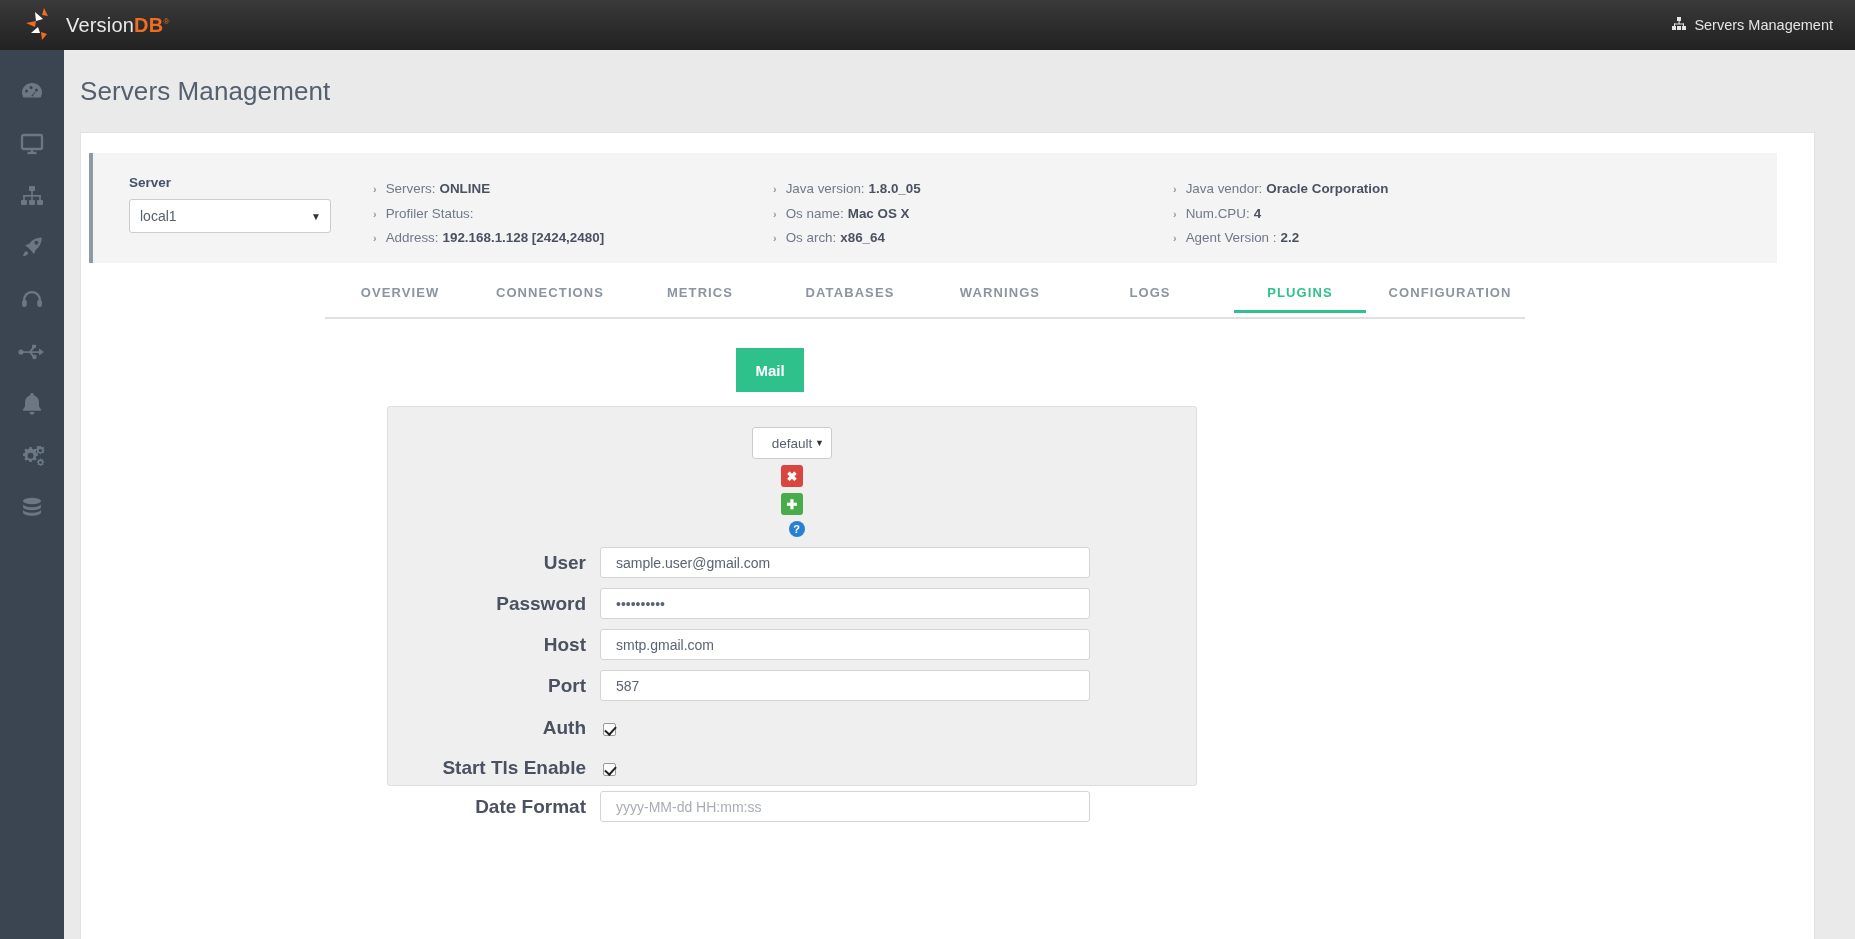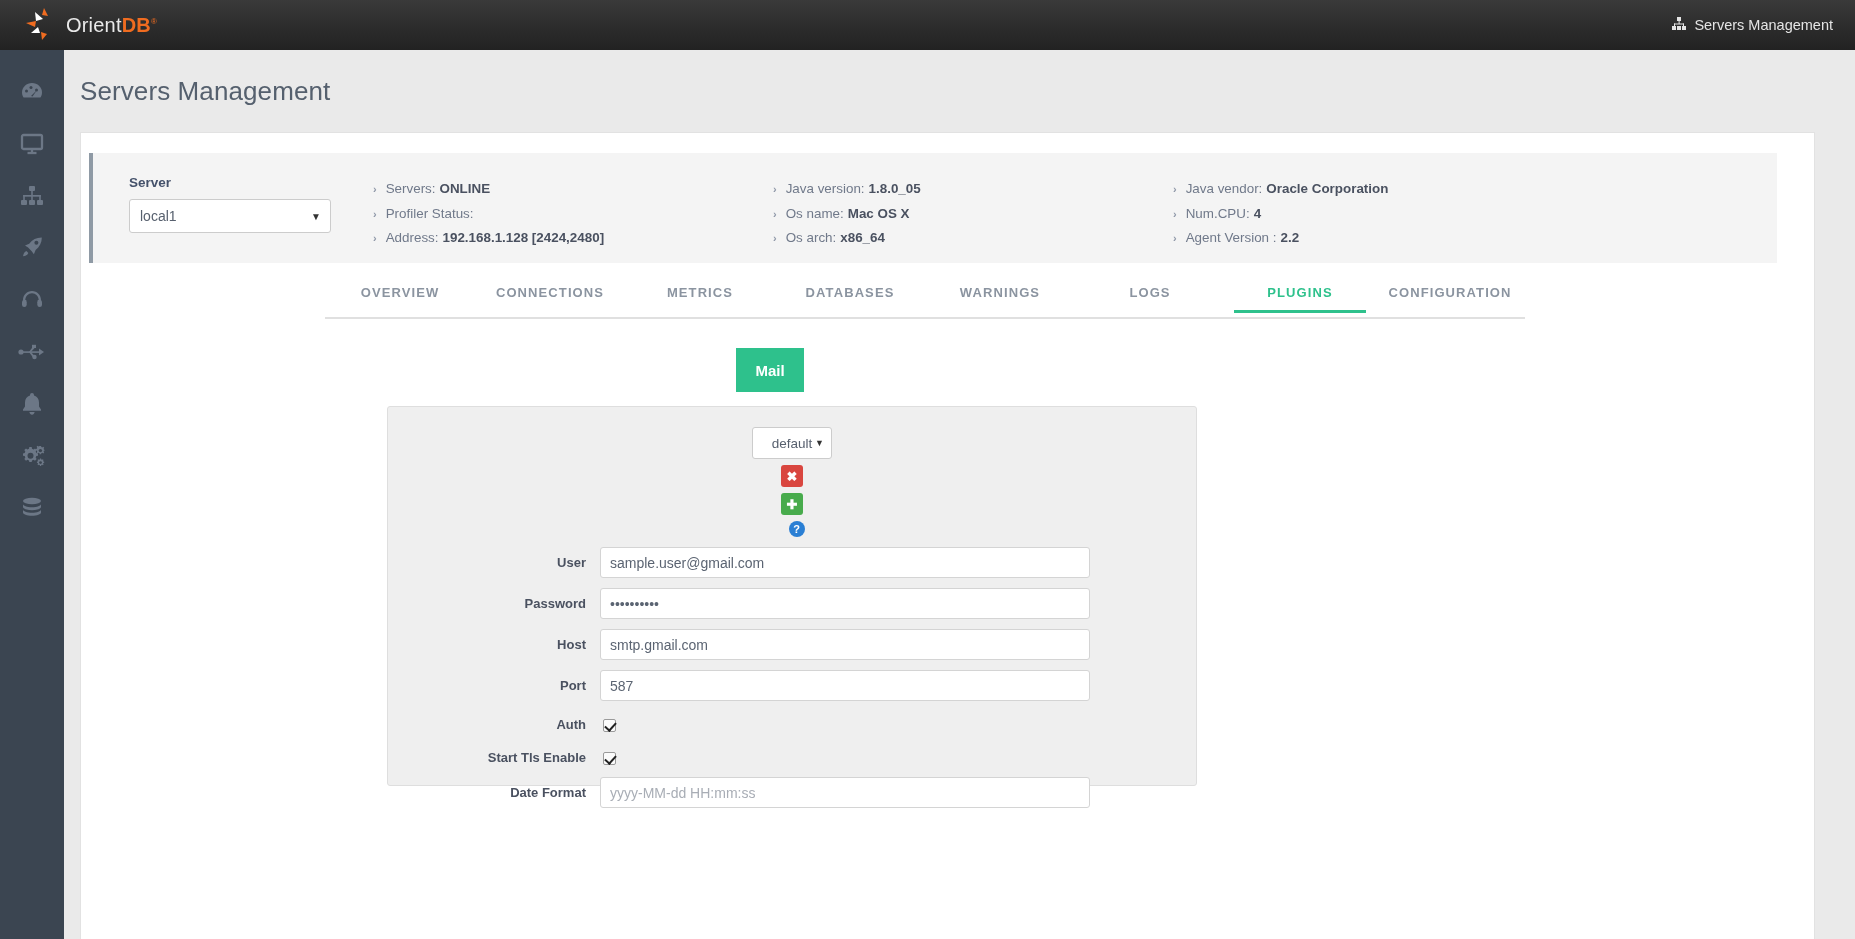--- a/index.html
+++ b/index.html
@@ -181,28 +181,28 @@
     display: flex; align-items: center; justify-content: center;
     margin-left: 9px;
   }
 
   .f-row {
     display: flex; align-items: center;
     margin-top: 10px;
   }
   .f-label {
     width: 212px; text-align: right; padding-right: 14px;
-    font-size: 13px; font-weight: bold; color: #4a5160;
+    font-size: 19px; font-weight: bold; color: #4a5160;
   }
   .f-input {
     width: 490px; height: 31px;
     background: #fff; border: 1px solid #d4d4d4;
     border-radius: 3px;
     font-size: 14px; color: #5b6472;
-    padding: 0 9px; line-height: 29px;
+    padding: 0 15px; line-height: 29px;
     font-family: "Liberation Sans", sans-serif;
     outline: none;
   }
   .f-input::placeholder { color: #a8adb5; }
   .f-check {
     width: 13px; height: 13px;
     background: #fbfbfb; border: 1px solid #9a9a9a;
     border-radius: 2px;
     position: relative; margin-left: 3px;
   }
@@ -223,21 +223,21 @@
   <div class="brand">
     <span class="brand-logo">
       <svg width="42" height="42" viewBox="0 0 42 42">
         <path d="M22 4 L26 12 L20 11 Z" fill="#f06c20"></path>
         <path d="M13 8 L21 15 L14 17 Z" fill="#ffffff"></path>
         <path d="M4 19 L14 17 L13 23 Z" fill="#f06c20"></path>
         <path d="M9 29 L16 23 L18 29 Z" fill="#ffffff"></path>
         <path d="M20 36 L19 28 L25 30 Z" fill="#f06c20"></path>
       </svg>
     </span>
-    <span class="brand-text"><span>Orient</span><b>DB</b><sup>®</sup></span>
+    <span class="brand-text"><span>Version</span><b>DB</b><sup>®</sup></span>
   </div>
   <div class="topbar-right">
     <span>
       <svg width="14" height="13" viewBox="0 0 14 13" fill="#e4e4e4">
         <rect x="5" y="0" width="4" height="4"></rect>
         <rect x="0" y="9" width="4" height="4"></rect>
         <rect x="5" y="9" width="4" height="4"></rect>
         <rect x="10" y="9" width="4" height="4"></rect>
         <rect x="6.6" y="4" width="1" height="3"></rect>
         <rect x="2" y="6.5" width="10" height="1"></rect>

